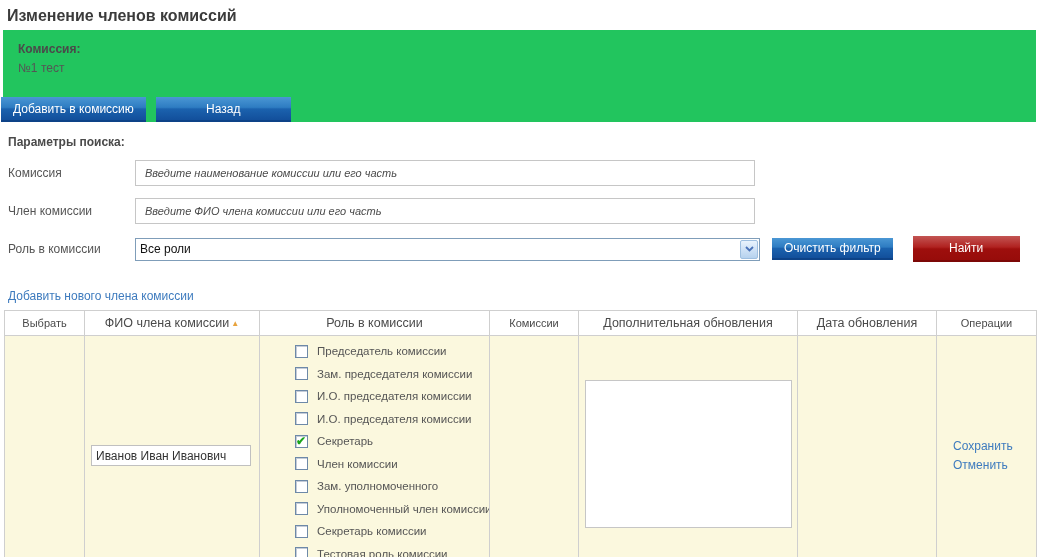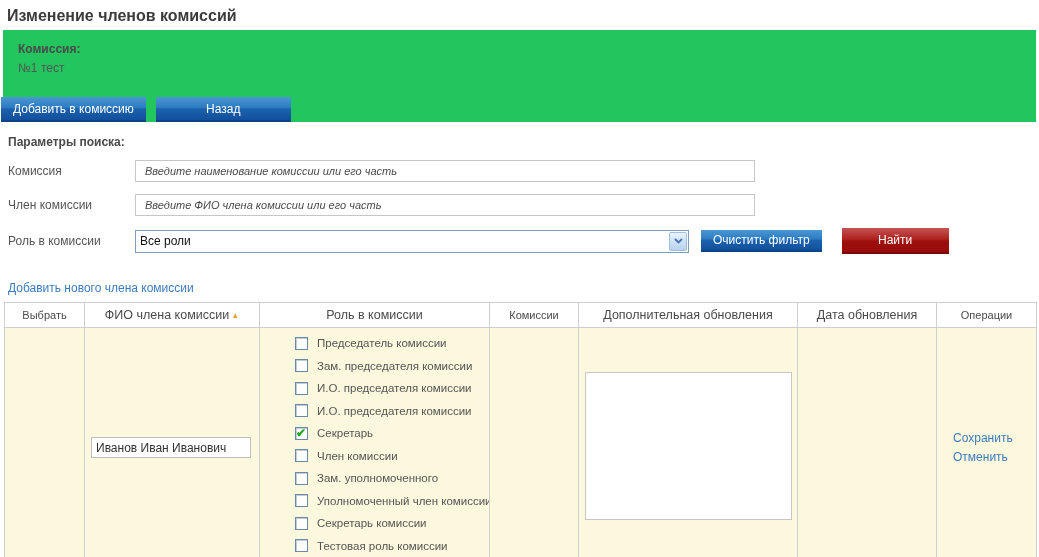--- a/index.html
+++ b/index.html
@@ -47,26 +47,26 @@
   .btn-clear { min-width: 116px; height: 22px; margin-left: 12px; }
   .btn-find { min-width: 107px; height: 26px; margin-left: 20px; }
 
   
   .search-title { font-weight: bold; color: #4a4a4a; margin: 13px 5px 11px 5px; }
   .form-row { display: flex; align-items: center; margin: 0 0 12px 5px; }
   .form-label { width: 127px; flex: 0 0 127px; color: #555555; }
   .text-input {
     width: 620px; height: 22px;
     border: 1px solid #c6c6c6; background: #ffffff;
-    padding: 4px 9px; font-size: 11px; color: #333;
+    padding: 12px 9px; font-size: 11px; color: #333;
     font-family: "Liberation Sans", sans-serif;
   }
   .text-input::placeholder { font-style: italic; color: #4a4a4a; opacity: 1; }
   .select-box {
-    width: 554px; height: 23px;
+    width: 625px; height: 23px;
     border: 1px solid #7f9db9; background: #ffffff;
     display: flex; align-items: center; justify-content: space-between;
     padding-left: 4px; cursor: default;
   }
   .select-value { font-size: 12px; color: #111111; }
   .select-arrow-btn {
     width: 18px; height: 19px; margin-right: 1px;
     background: linear-gradient(180deg, #e9f3fd 0%, #cfe2f6 50%, #b6d2ee 100%);
     border: 1px solid #9ebfe0; border-radius: 2px;
     display: flex; align-items: center; justify-content: center;

